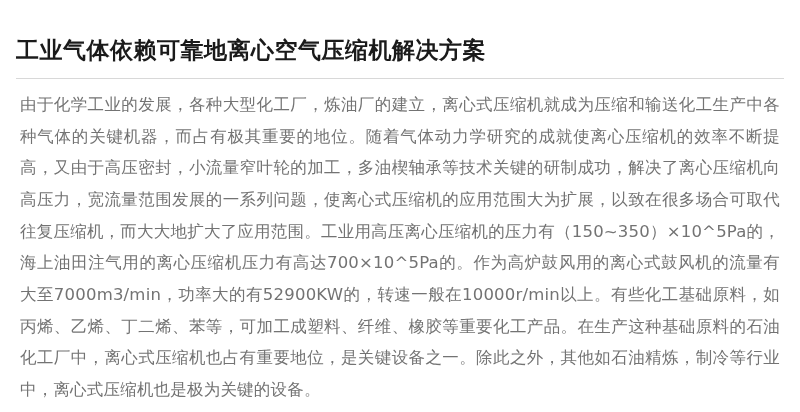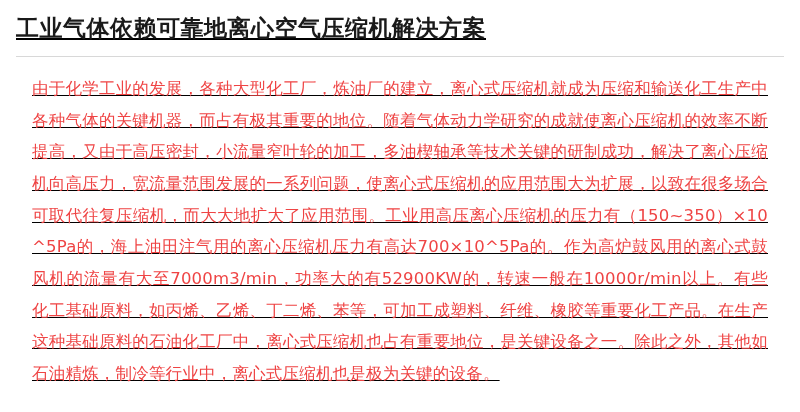--- a/index.html
+++ b/index.html
@@ -11,47 +11,46 @@
     width: 800px;
     height: 412px;
     font-family: "DejaVu Sans", "Liberation Sans", sans-serif;
     color: #000000;
     overflow: hidden;
   }
   .page {
     width: 800px;
     height: 412px;
     box-sizing: border-box;
-    padding: 14px 16px 0 16px;
+    padding: 36px 16px 0 16px;
     position: relative;
-    text-decoration: underline;
   }
   .doc-title {
     font-size: 23px;
     font-weight: bold;
     line-height: 1.3;
     letter-spacing: 0.5px;
     color: #1a1a1a;
     margin: 0 0 12px 0;
     white-space: nowrap;
   }
   .title-rule {
     height: 1px;
     background: #d8d8d8;
     margin: 0 0 10px 0;
     width: 100%;
   }
   .body-text {
     font-size: 16.5px;
     line-height: 1.92;
-    color: #ef4444;
+    color: #737373;
     text-align: justify;
     text-justify: inter-ideograph;
     letter-spacing: 0.2px;
-    margin: 16px;
+    margin: 4px;
     word-break: break-all;
   }
 </style>
 </head>
 <body>
 
 <div class="page">
   <h1 class="doc-title">工业气体依赖可靠地离心空气压缩机解决方案</h1>
   <div class="title-rule"></div>
   <p class="body-text">由于化学工业的发展，各种大型化工厂，炼油厂的建立，离心式压缩机就成为压缩和输送化工生产中各种气体的关键机器，而占有极其重要的地位。随着气体动力学研究的成就使离心压缩机的效率不断提高，又由于高压密封，小流量窄叶轮的加工，多油楔轴承等技术关键的研制成功，解决了离心压缩机向高压力，宽流量范围发展的一系列问题，使离心式压缩机的应用范围大为扩展，以致在很多场合可取代往复压缩机，而大大地扩大了应用范围。工业用高压离心压缩机的压力有（150~350）×10^5Pa的，海上油田注气用的离心压缩机压力有高达700×10^5Pa的。作为高炉鼓风用的离心式鼓风机的流量有大至7000m3/min，功率大的有52900KW的，转速一般在10000r/min以上。有些化工基础原料，如丙烯、乙烯、丁二烯、苯等，可加工成塑料、纤维、橡胶等重要化工产品。在生产这种基础原料的石油化工厂中，离心式压缩机也占有重要地位，是关键设备之一。除此之外，其他如石油精炼，制冷等行业中，离心式压缩机也是极为关键的设备。</p>

